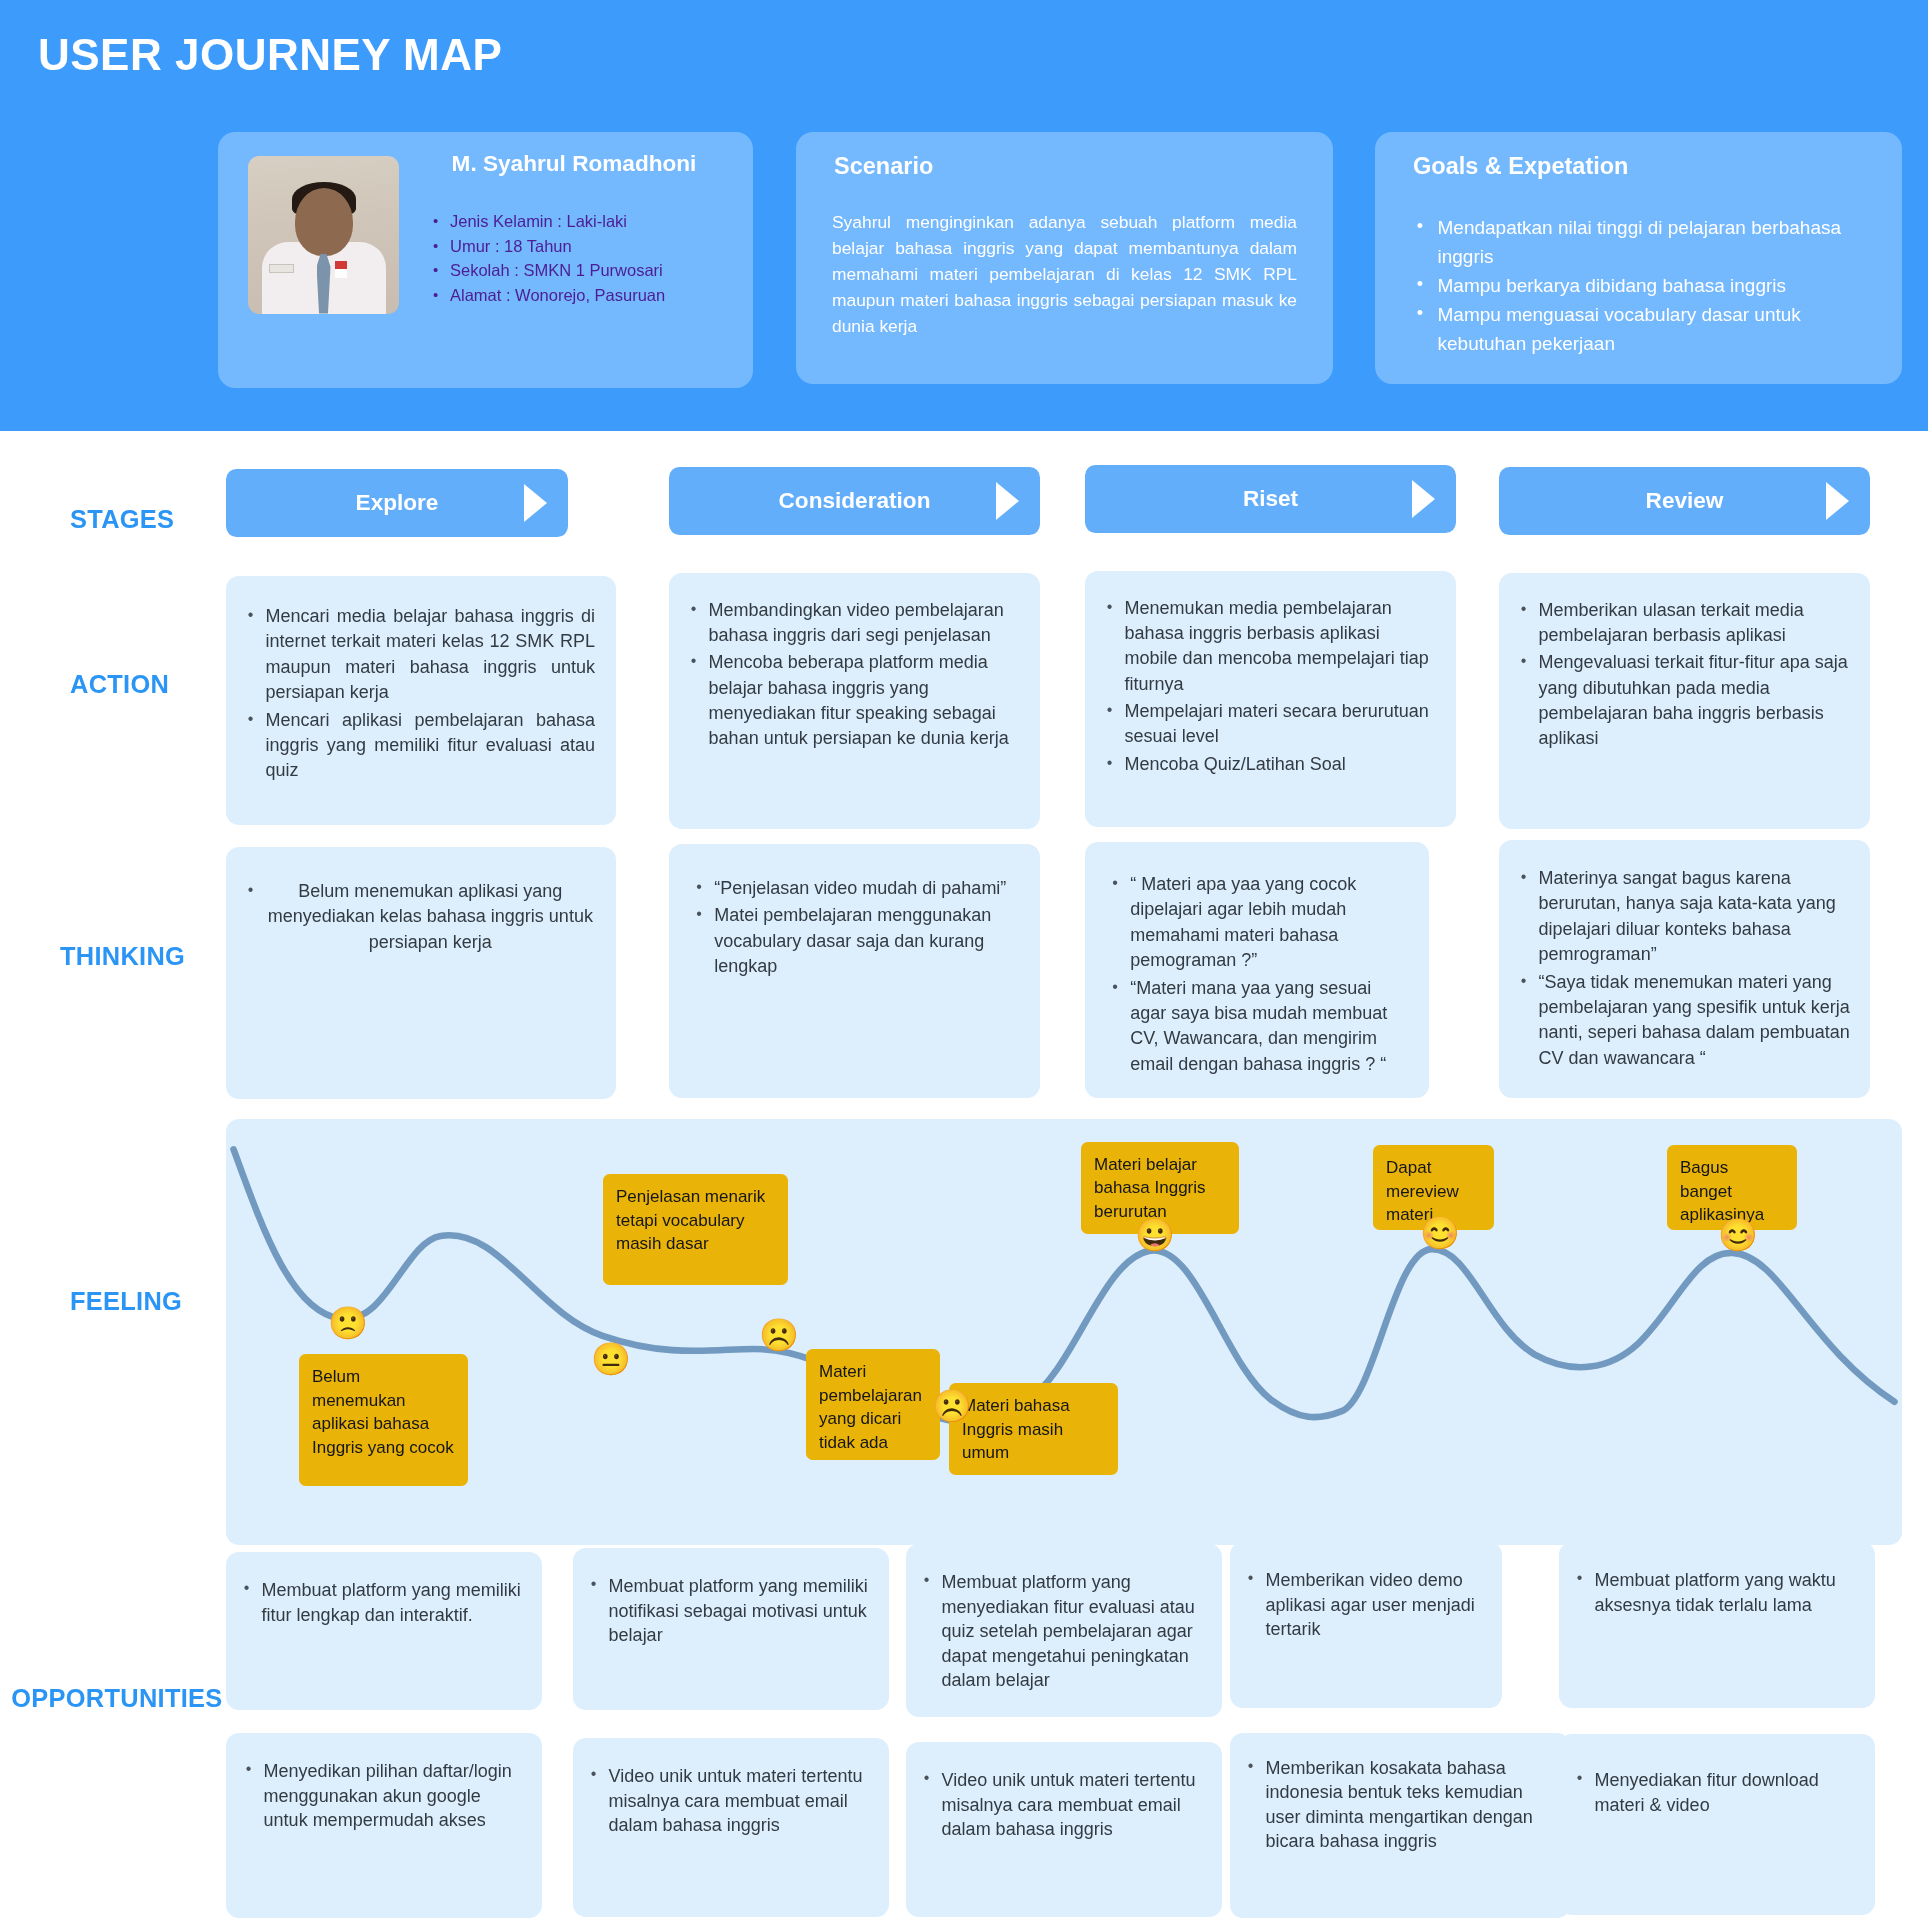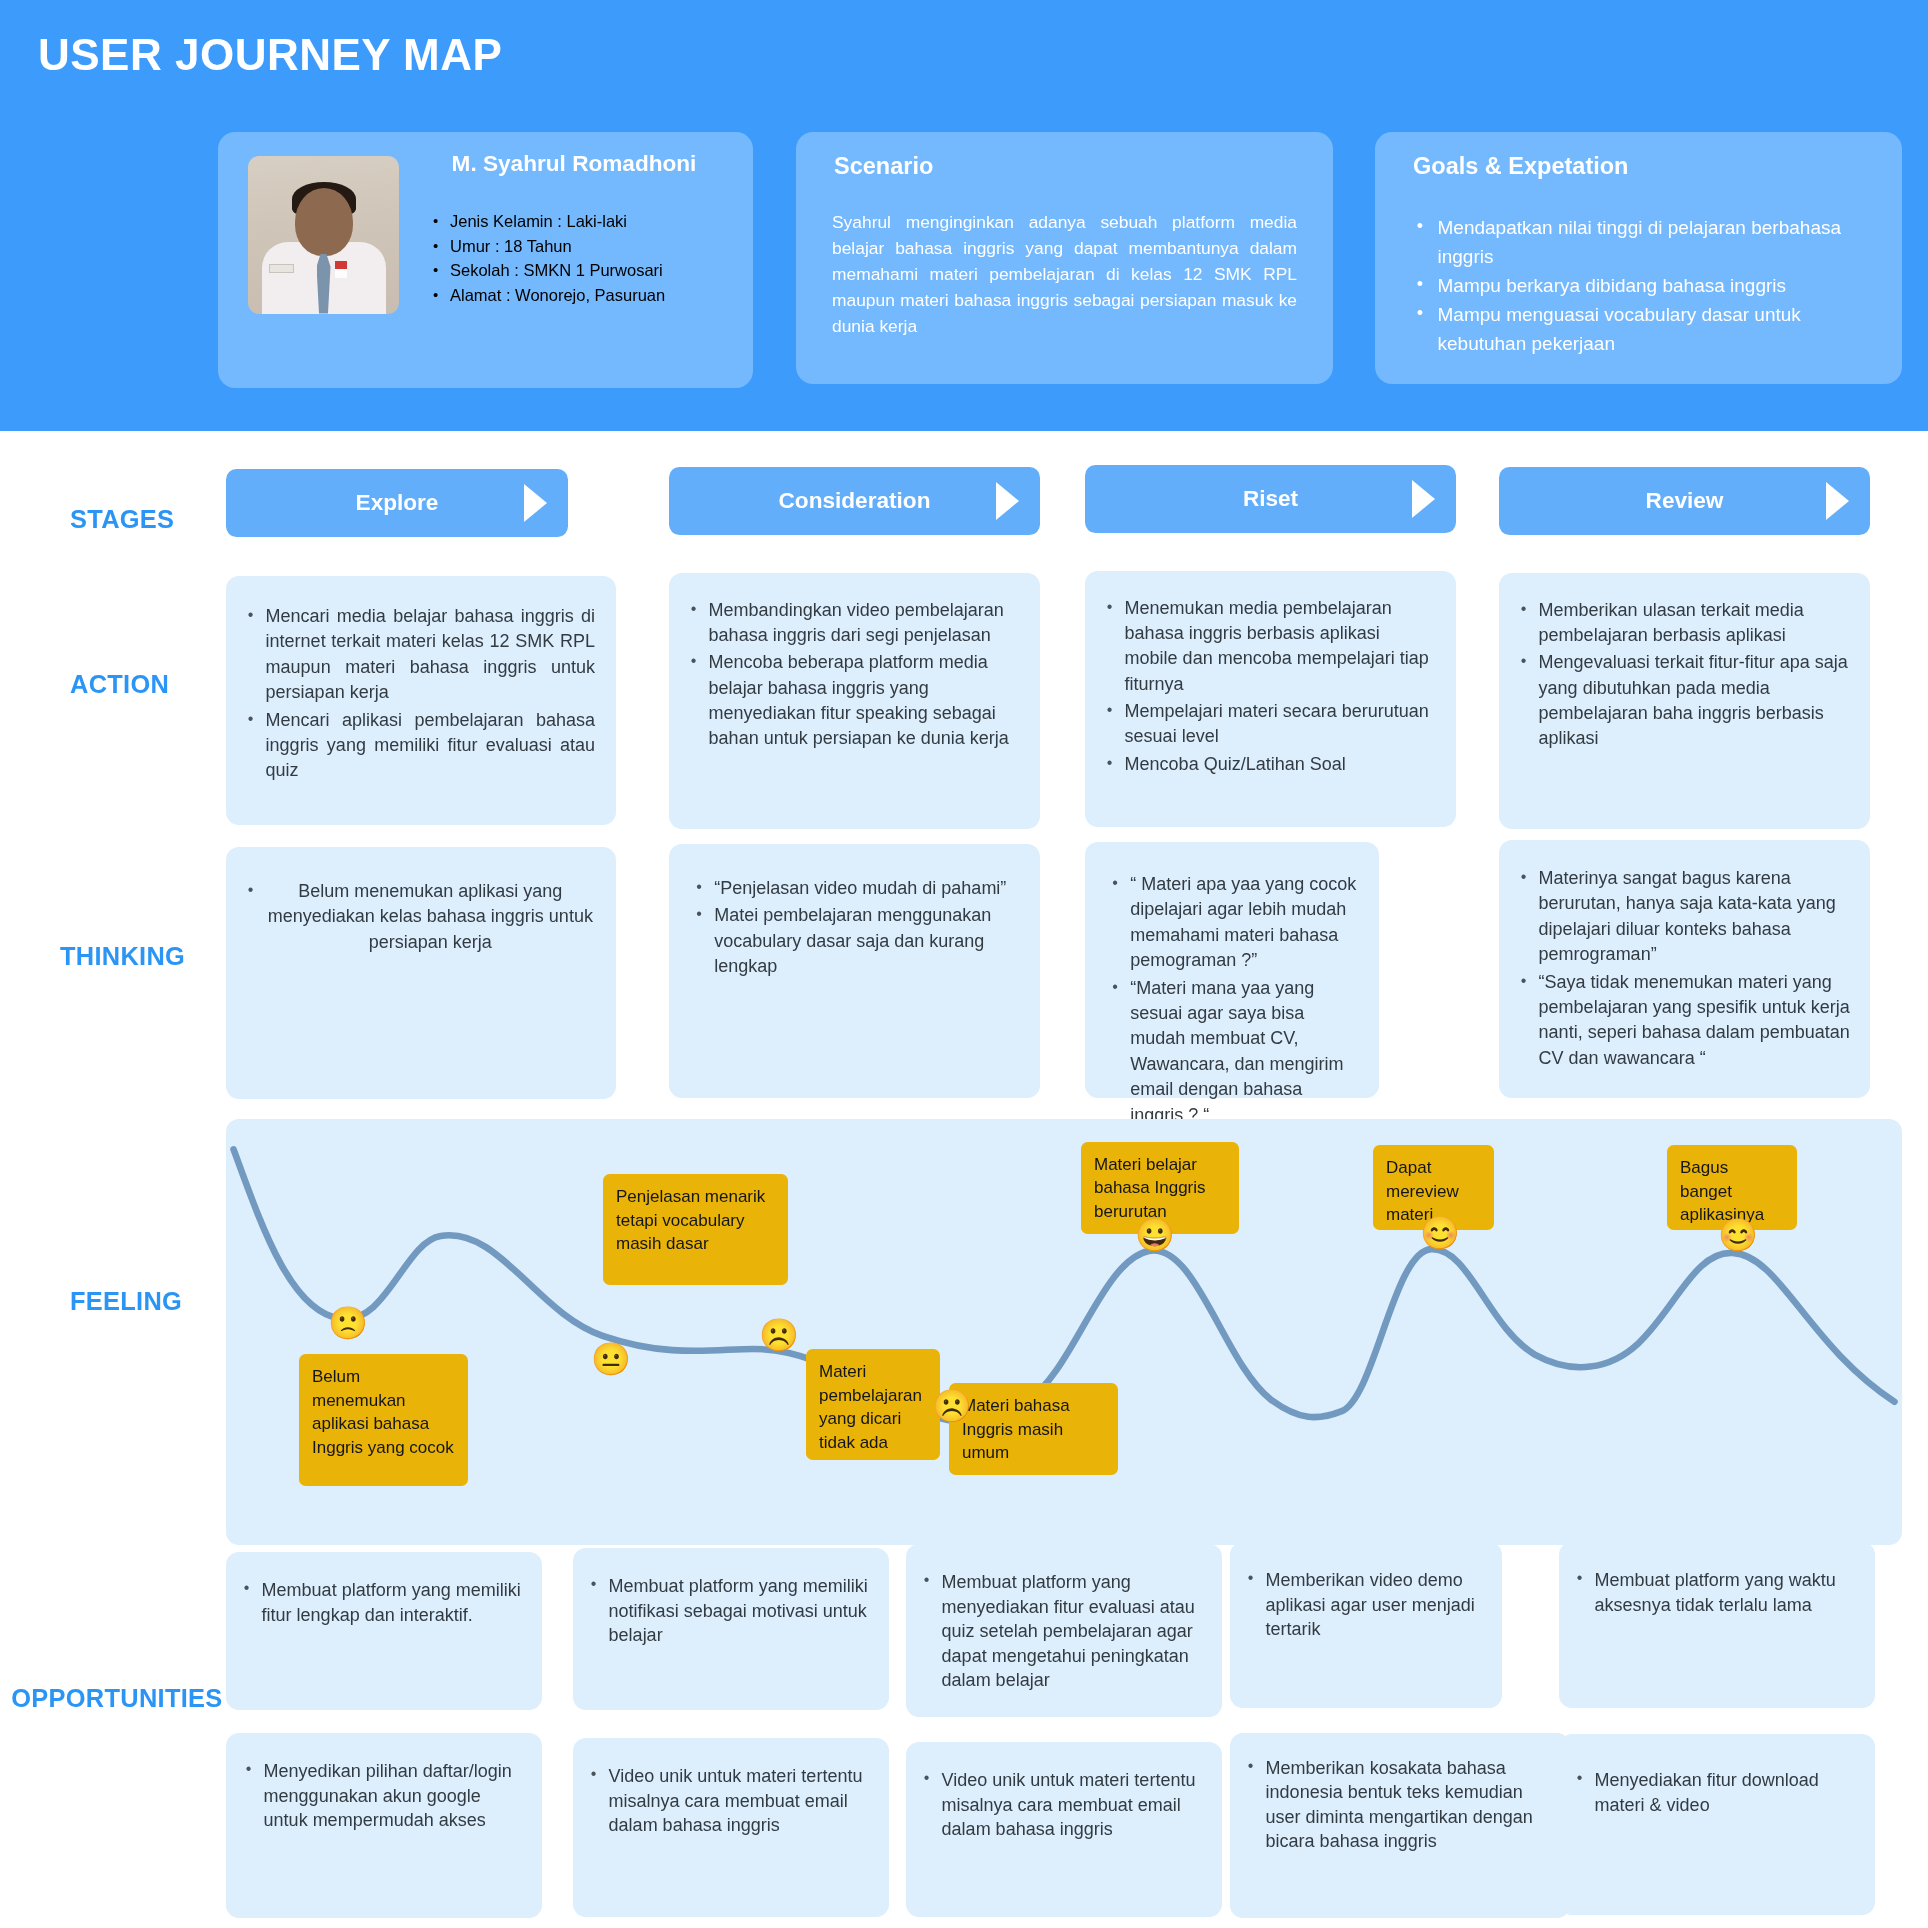--- a/index.html
+++ b/index.html
@@ -99,21 +99,21 @@
     font-weight: bold;
   }
   .persona-list {
     position: absolute;
     left: 215px; top: 77px;
     width: 311px;
     list-style: none;
   }
   .persona-list li {
     position: relative;
-    color: #000000;
+    color: #4c1d95;
     font-size: 16.5px;
     line-height: 24.5px;
     padding-left: 17px;
     white-space: nowrap;
   }
   .persona-list li::before {
     content: "\2022";
     position: absolute; left: 0; top: 0;
     font-size: 15px;
   }
@@ -336,21 +336,21 @@
     </ul>
   </div>
 
   <div class="pane" style="left:669px; top:844px; width:371px; height:254px; padding:32px 28px 0 22.6px;">
     <ul>
       <li style="font-size:18px; line-height:25.4px;">“Penjelasan video mudah di pahami”</li>
       <li style="font-size:18px; line-height:25.4px;">Matei pembelajaran menggunakan vocabulary dasar saja dan kurang lengkap</li>
     </ul>
   </div>
 
-  <div class="pane" style="left:1085px; top:842px; width:294px; height:256px; padding:30px 19px 0 22.6px;">
+  <div class="pane" style="left:1085px; top:842px; width:344px; height:256px; padding:30px 19px 0 22.6px;">
     <ul>
       <li style="font-size:18px; line-height:25.4px;">“ Materi apa yaa yang cocok dipelajari agar lebih mudah memahami materi bahasa pemograman ?”</li>
       <li style="font-size:18px; line-height:25.4px;">“Materi mana yaa yang sesuai agar saya bisa mudah membuat CV, Wawancara, dan mengirim email dengan bahasa inggris ? “</li>
     </ul>
   </div>
 
   <div class="pane" style="left:1499px; top:840px; width:371px; height:258px; padding:26px 19px 0 17px;">
     <ul>
       <li style="font-size:18px; line-height:25.4px;">Materinya sangat bagus karena berurutan, hanya saja kata-kata yang dipelajari diluar konteks bahasa pemrograman”</li>
       <li style="font-size:18px; line-height:25.4px;">“Saya tidak menemukan materi yang pembelajaran yang spesifik untuk kerja nanti, seperi bahasa dalam pembuatan CV dan wawancara “</li>

